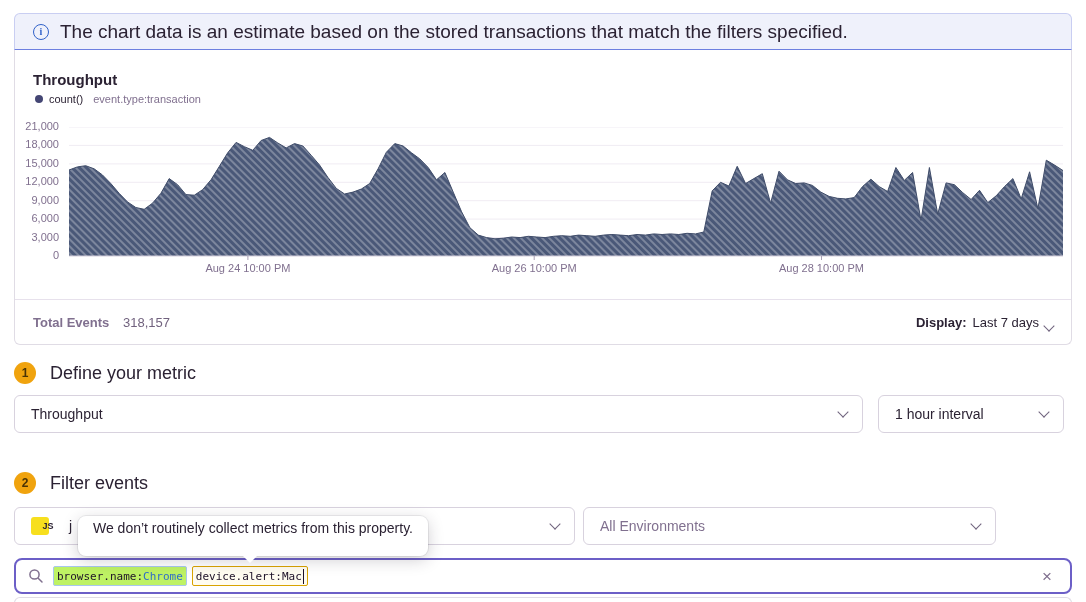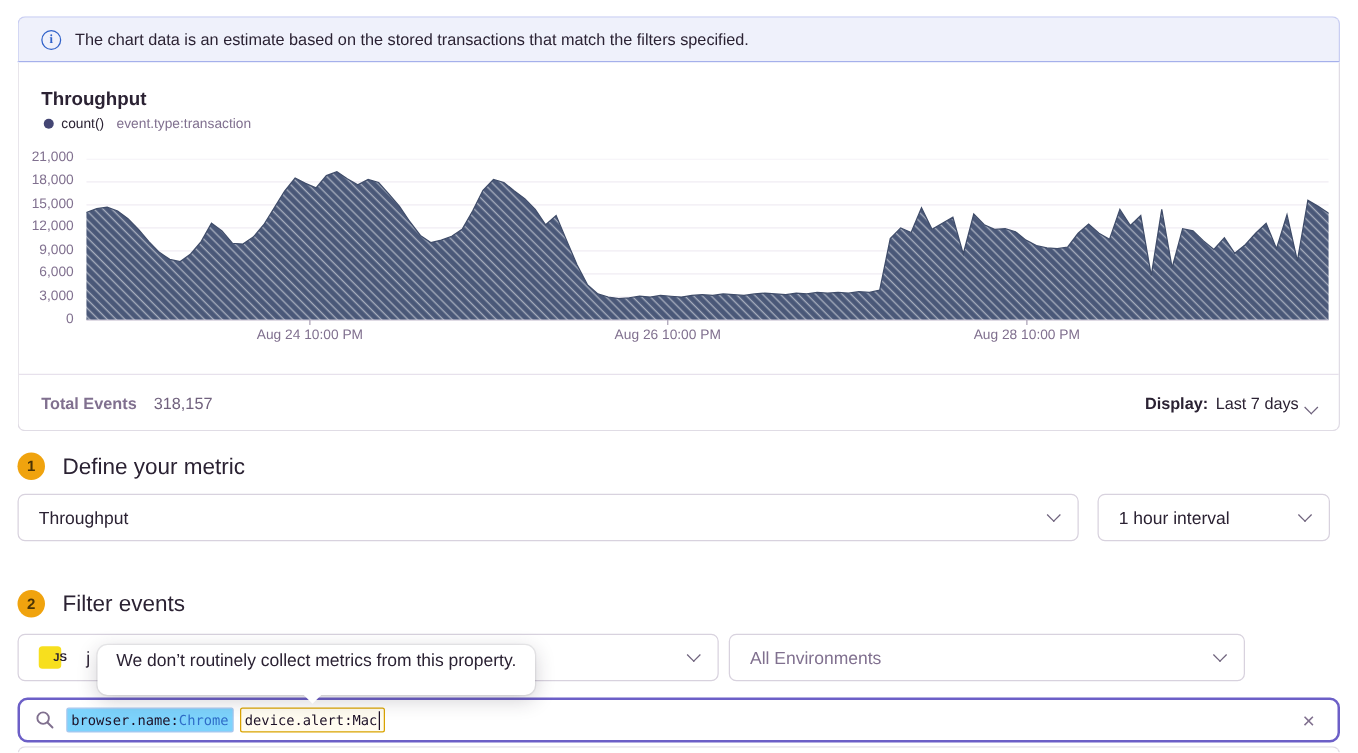--- a/index.html
+++ b/index.html
@@ -4,21 +4,21 @@
 <style>
   * { margin:0; padding:0; box-sizing:border-box; }
   html,body { background:#ffffff; }
   body { font-family:"Liberation Sans","DejaVu Sans",sans-serif; color:#2B2233; }
   #page { position:relative; width:1086px; height:602px; background:#fff; overflow:hidden; }
 
   
   .banner { position:absolute; left:14px; top:13px; width:1058px; height:37px;
     background:#EFF1FB; border:1px solid #C9CEF2; border-bottom:1px solid #6D7FE0;
     border-radius:6px 6px 0 0; display:flex; align-items:center; padding:0 18px; gap:11px; }
-  .banner-text { font-size:13px; color:#2B2233; }
+  .banner-text { font-size:19px; color:#2B2233; }
   .info-icon { width:16px; height:16px; border:1.5px solid #3162C9; border-radius:50%;
     color:#3162C9; font-size:10px; font-weight:700; display:flex; align-items:center;
     justify-content:center; font-family:"Liberation Serif",serif; flex:0 0 auto; }
 
   
   .chart-card { position:absolute; left:14px; top:50px; width:1058px; height:295px;
     background:#fff; border:1px solid #E0DCE5; border-top:none; border-radius:0 0 6px 6px; }
   .chart-title { position:absolute; left:18px; top:21px; font-size:15px; font-weight:700; color:#2B2233; }
   .chart-legend { position:absolute; left:20px; top:43px; display:flex; align-items:center; gap:6px; font-size:11px; }
   .legend-dot { width:8px; height:8px; border-radius:50%; background:#444674; }
@@ -67,21 +67,21 @@
   .tooltip-caret { position:absolute; left:164px; bottom:-7px; width:0; height:0;
     border-left:8px solid transparent; border-right:8px solid transparent; border-top:8px solid #fff; }
   .tooltip b { font-weight:700; }
 
   
   .search-bar { position:absolute; left:14px; top:558px; width:1058px; height:36px; background:#fff;
     border:2px solid #6C5FC7; border-radius:8px; display:flex; align-items:center; padding:0 12px; gap:5px; z-index:4; }
   .search-icon { flex:0 0 auto; margin-right:4px; }
   .token { font-family:"DejaVu Sans Mono","Liberation Mono",monospace; font-size:11px; height:20px;
     display:flex; align-items:center; padding:0 3px; border-radius:2px; white-space:nowrap; cursor:text; }
-  .token-string { background:#7dd3fc; border:1px solid #A8C7EE; color:#1D1127;text-align:right; }
+  .token-string { background:#bef264; border:1px solid #A8C7EE; color:#1D1127;text-align:right; }
   .token-string .tok-val { color:#2F6DC8; }
   .token-active { background:#FFFCF0; border:1.5px solid #D9A300; color:#1D1127; }
   .caret-bar { display:inline-block; width:1.5px; height:15px; background:#1D1127; margin-left:1px; }
   .clear-btn { margin-left:auto; color:#80708F; font-size:17px; line-height:1; cursor:pointer;
     padding:2px 6px; flex:0 0 auto; }
 
   .next-card-hint { position:absolute; left:14px; top:597px; width:1058px; height:6px;
     border:1px solid #E0DCE5; border-bottom:none; border-radius:6px 6px 0 0; }
 </style>
 </head>

